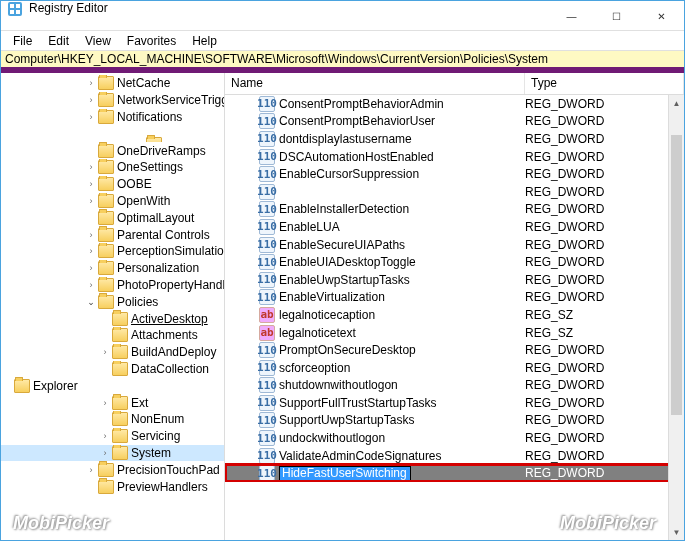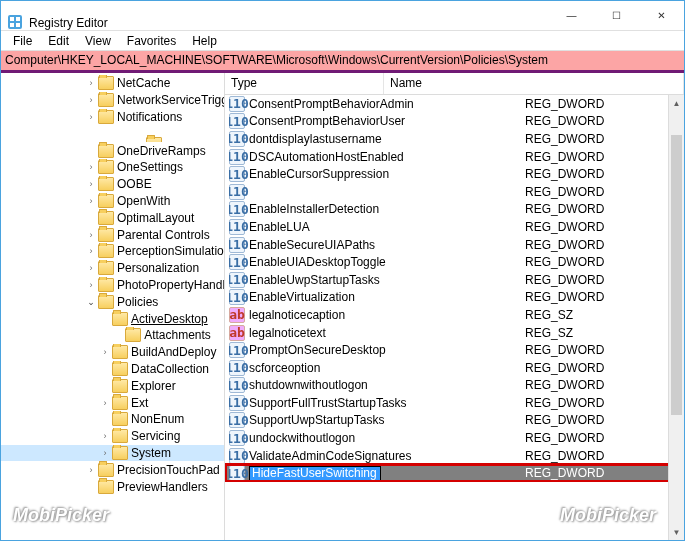--- a/index.html
+++ b/index.html
@@ -12,41 +12,41 @@
     width: 685px;
     height: 541px;
     overflow: hidden;
     border: 1px solid #4aa3df;
     position: relative;
   }
   .titlebar {
     height: 30px;
     background: #fff;
     display: flex;
-    align-items: flex-end;
+    align-items: flex-start;
     border-bottom: 1px solid #e0e0e0;
   }
   .titlebar .icon {
     width: 16px; height: 16px; margin: 0 6px;
     display: inline-flex; align-items: center; justify-content: center;
   }
   .titlebar .title { flex: 1; font-size: 12px; }
   .winbtns { display: flex; }
   .winbtn {
     width: 45px; height: 30px; display: flex; align-items: center; justify-content: center;
     font-family: "Segoe UI Symbol", sans-serif; font-size: 10px; color: #333;
   }
   .menubar {
     height: 20px; display: flex; align-items: center; padding: 0 4px;
     border-bottom: 1px solid #e0e0e0;
   }
   .menuitem { padding: 2px 8px; cursor: default; text-align: right; }
   .addressbar {
-    height: 22px; display: flex; align-items: flex-start; padding: 2px 4px;
-    border-bottom: 3px solid #701a75; background: #fca5a5;
+    height: 22px; display: flex; align-items: center; padding: 2px 4px;
+    border-bottom: 6px solid #701a75; background: #fef9c3;
     font-size: 12px;
   }
   .content {
     display: flex; height: calc(541px - 30px - 20px - 22px - 2px);
   }
   .treepane {
     width: 224px; border-right: 1px solid #dcdcdc; overflow: hidden;
     padding-top: 2px;
   }
   .tree-row {
@@ -88,43 +88,44 @@
   }
   .list-row.highlight-box {
     outline: 3px solid #d40000; outline-offset: -2px;
   }
   .value-cell { width: 296px; display: flex; align-items: center; overflow: hidden; }
   .type-cell { flex: 1; overflow: hidden; white-space: nowrap; }
   .val-icon {
     width: 16px; height: 16px; margin-right: 4px; flex-shrink: 0;
     display: inline-flex; align-items: center; justify-content: center;
     border: 1px solid #9fb9d6; border-radius: 2px; background: #eef5fc;
-    font-size: 13px; font-weight: bold; color: #3a6ea5; line-height: 1;
+    font-size: 11px; font-weight: bold; color: #3a6ea5; line-height: 1;
     font-family: Consolas, monospace;
+    margin-left: 30px;
   }
   .val-icon.sz { color: #c0392b; border-color: #d6a99f; background: #f0abfc; }
   .rename-input {
     border: 1px solid #000; background: #3399ff; color: #fff;
     font-size: 12px; font-family: inherit; padding: 0 2px; height: 15px;
     width: 132px;
   }
   .vscroll {
     position: absolute; right: 0; top: 22px; bottom: 0; width: 16px;
     background: #f0f0f0; border-left: 1px solid #dcdcdc;
   }
   .vscroll .arrow {
     height: 16px; display: flex; align-items:center; justify-content:center;
     font-size: 8px; color: #606060;
   }
   .vscroll .thumb {
     position: absolute; left: 2px; right: 2px; top: 40px; height: 280px;
     background: #cdcdcd; border-radius: 0;
   }
   .watermark {
-    position: absolute; bottom: 14px; color: #fff;
+    position: absolute; bottom: 6px; color: #fff;
     font-family: Arial, sans-serif; font-weight: bold; font-style: italic;
     font-size: 18px; opacity: 0.55; text-shadow: 1px 1px 2px #444, -1px -1px 2px #444;
     pointer-events: none;
   }
   .wm-left { left: 12px; }
   .wm-right { right: 28px; }
 </style>
 </head>
 <body>
 
@@ -228,36 +229,36 @@
       <div class="tree-row" style="padding-left: 84px;">
         <span class="expander open">⌄</span>
         <span class="folder-icon"></span>
         <span>Policies</span>
       </div>
       <div class="tree-row" style="padding-left: 98px; text-decoration: underline;">
         <span class="expander"></span>
         <span class="folder-icon"></span>
         <span>ActiveDesktop</span>
       </div>
-      <div class="tree-row" style="padding-left: 98px; justify-content: center;">
+      <div class="tree-row" style="padding-left: 98px;">
         <span class="expander"></span>
         <span class="folder-icon"></span>
         <span>Attachments</span>
       </div>
       <div class="tree-row" style="padding-left: 98px;">
         <span class="expander">›</span>
         <span class="folder-icon"></span>
         <span>BuildAndDeploy</span>
       </div>
       <div class="tree-row" style="padding-left: 98px;">
         <span class="expander"></span>
         <span class="folder-icon"></span>
         <span>DataCollection</span>
       </div>
-      <div class="tree-row" style="padding-left: 98px;">
+      <div class="tree-row" style="">
         <span class="expander"></span>
         <span class="folder-icon"></span>
         <span>Explorer</span>
       </div>
       <div class="tree-row" style="padding-left: 98px;">
         <span class="expander">›</span>
         <span class="folder-icon"></span>
         <span>Ext</span>
       </div>
       <div class="tree-row" style="padding-left: 98px;">
@@ -281,22 +282,22 @@
         <span>PrecisionTouchPad</span>
       </div>
       <div class="tree-row" style="padding-left: 84px;">
         <span class="expander"></span>
         <span class="folder-icon"></span>
         <span>PreviewHandlers</span>
       </div>
     </div>
   <div class="listpane">
     <div class="listheader">
+      <div class="col col-name">Name</div>
       <div class="col col-type">Type</div>
-      <div class="col col-name">Name</div>
     </div>
     <div class="listbody" id="listbody">
         <div class="list-row">
           <div class="value-cell">
             <span class="val-icon">110</span>
             <span>ConsentPromptBehaviorAdmin</span>
           </div>
           <div class="type-cell">REG_DWORD</div>
         </div>
         <div class="list-row">

